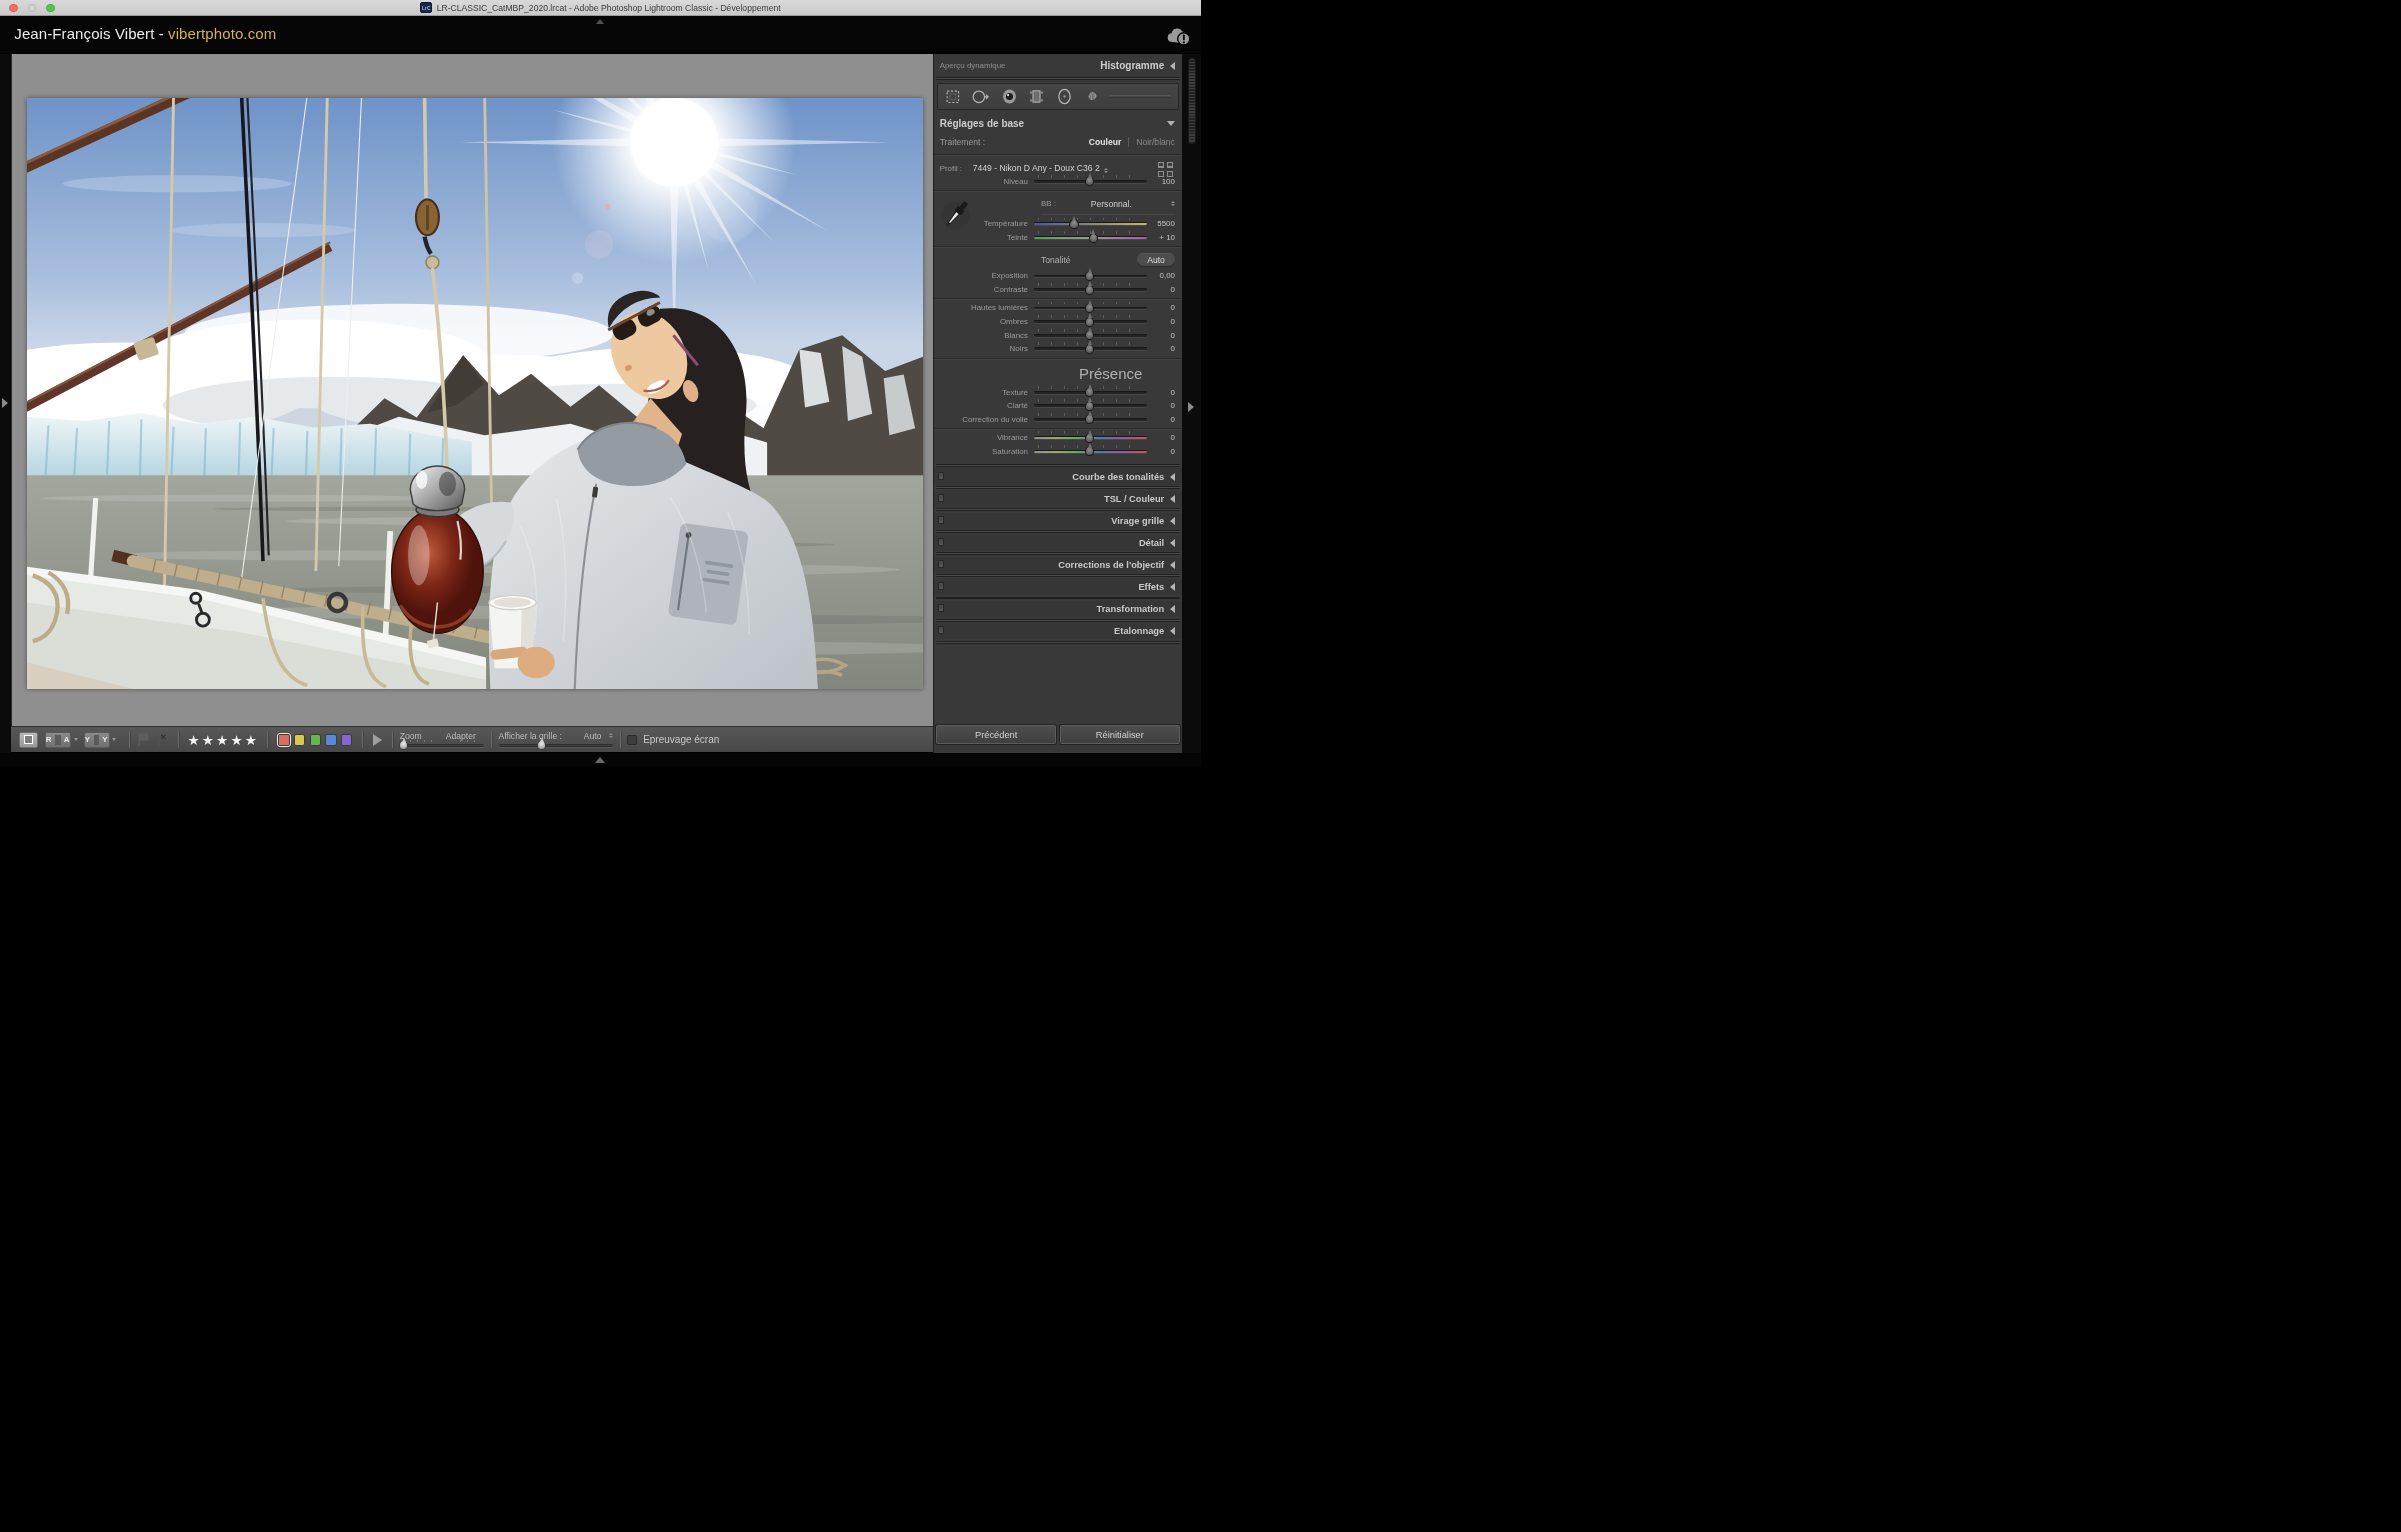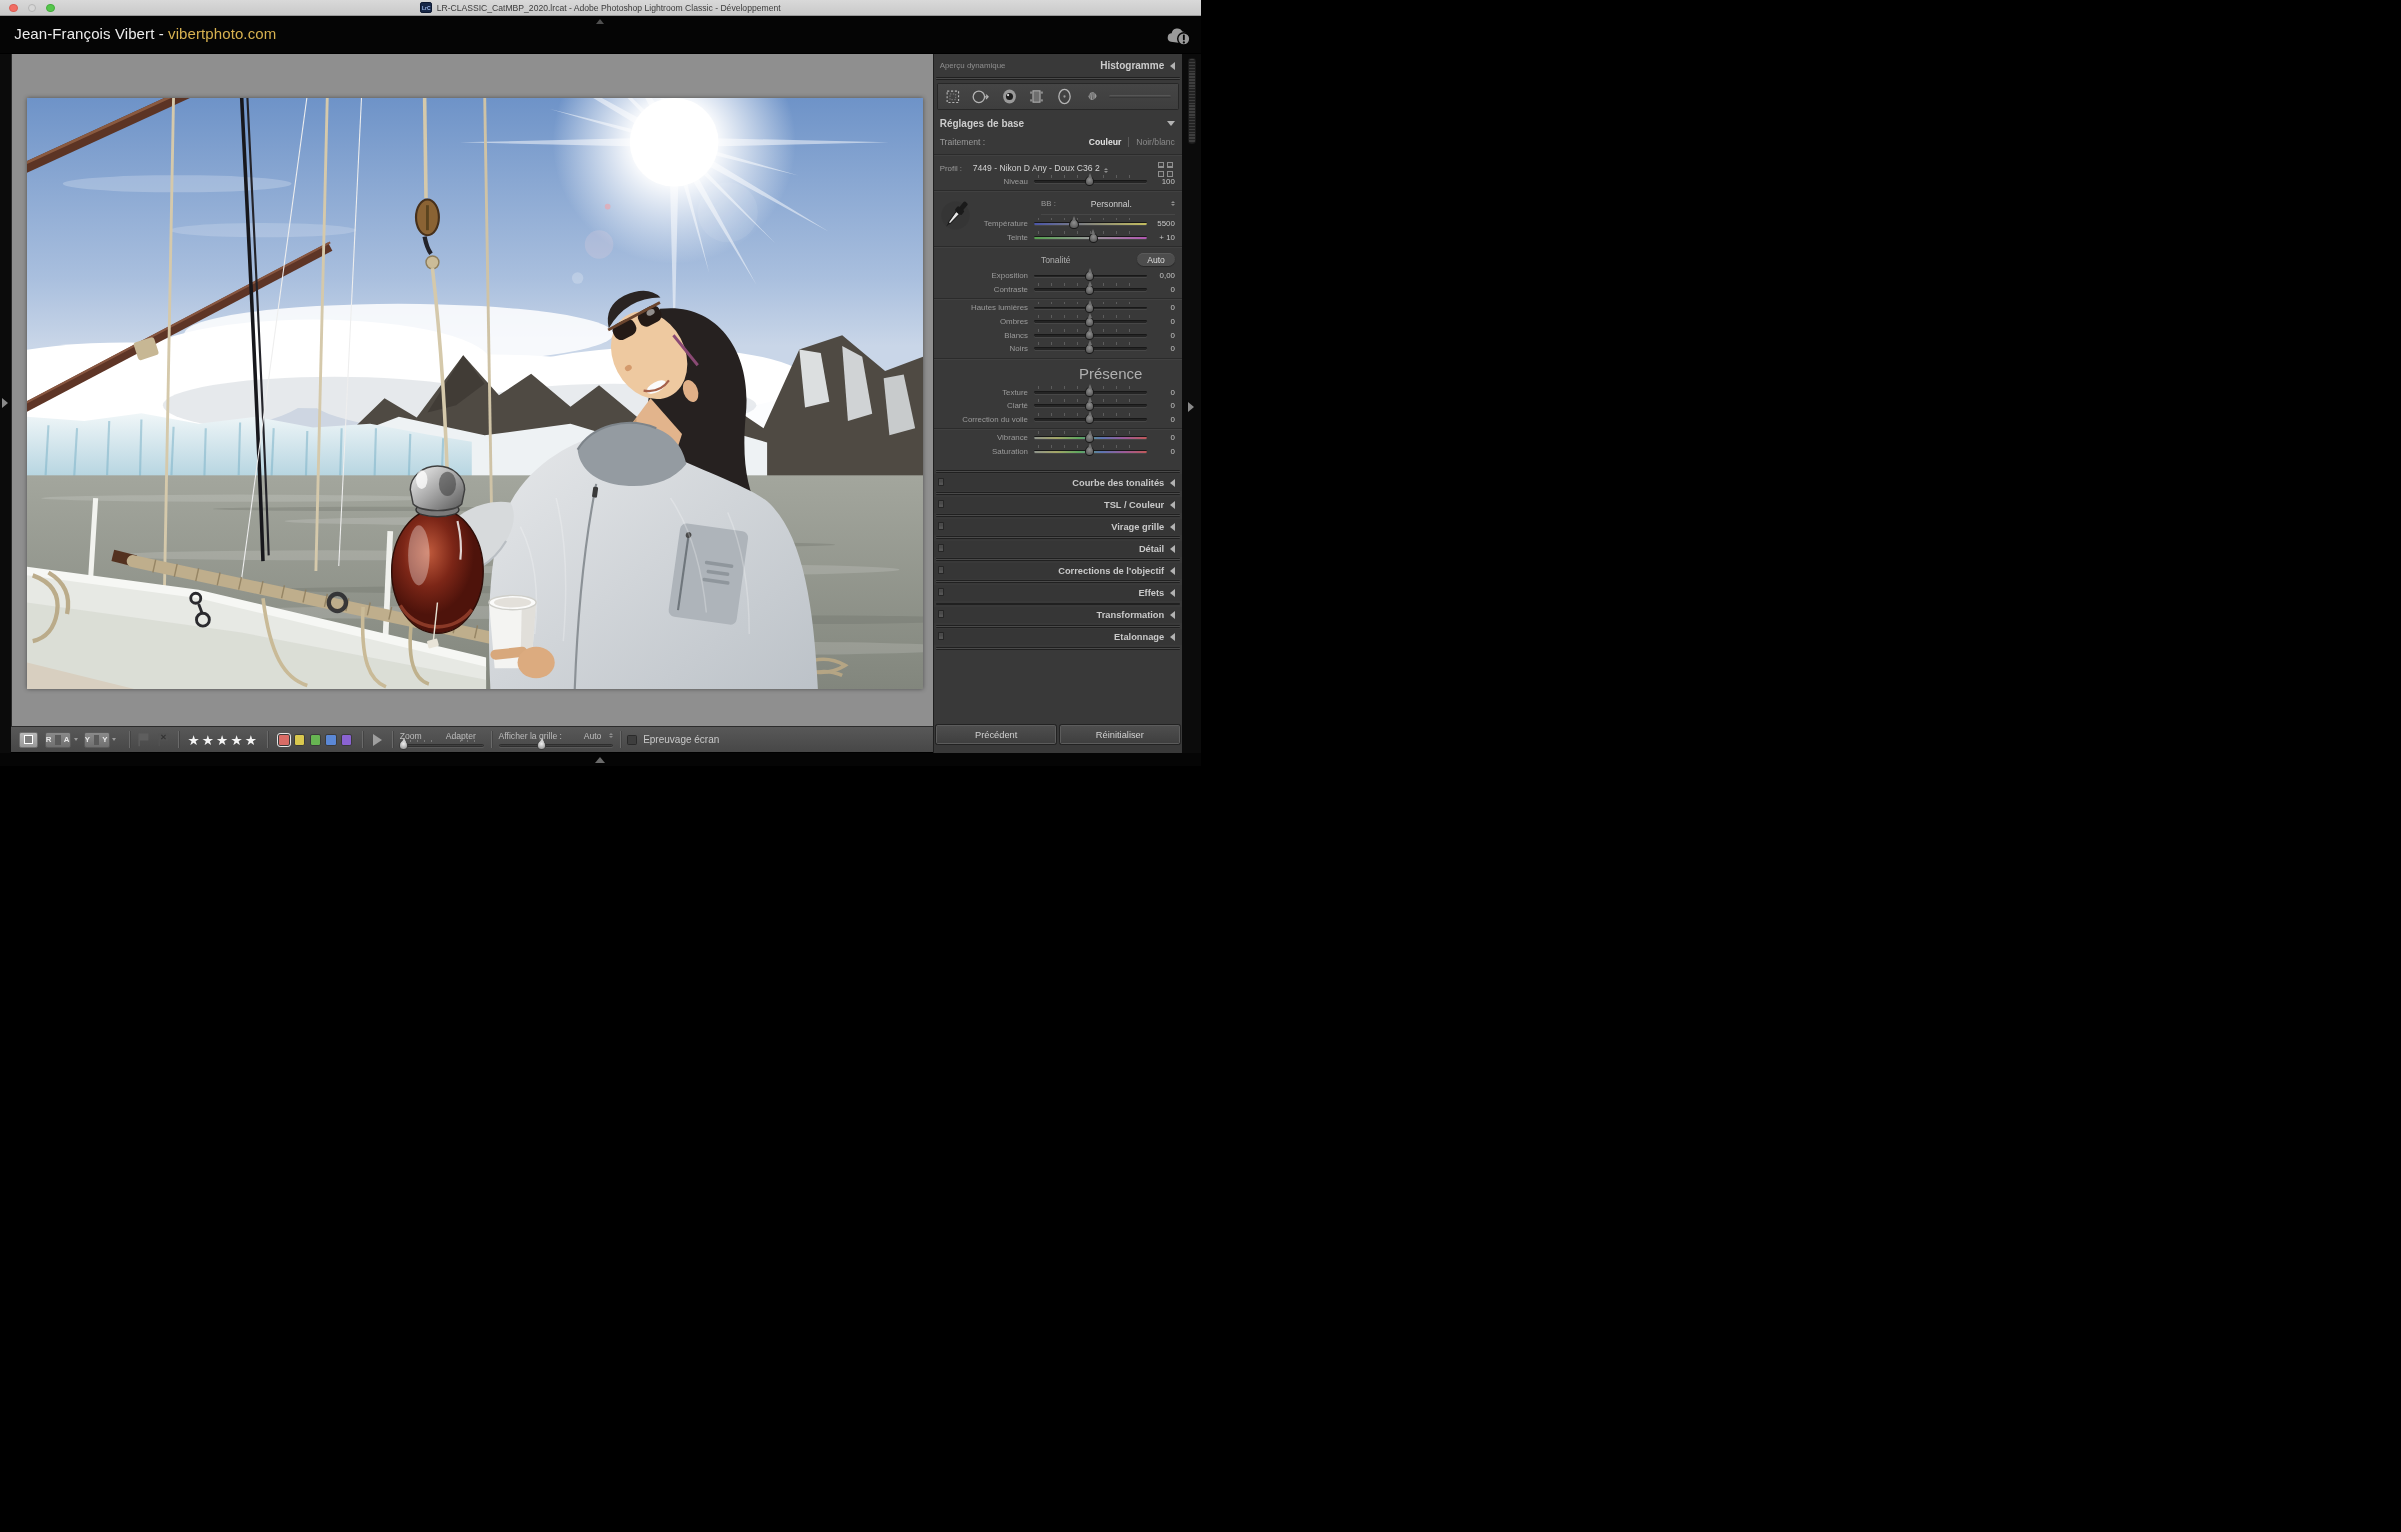--- a/index.html
+++ b/index.html
@@ -146,21 +146,21 @@
   .wb-label { color:#9b9b9b; }
   .wb-value { flex:1; text-align:center; color:#d0d0d0; font-size:8.6px; }
   .wb-line { height:0.7px; background:#474747; margin:3.6px 7.1px 2.9px 107px; }
 
   .tone-row { display:flex; align-items:center; padding:4.3px 7.1px 2.9px 107px; }
   .tone-label { color:#b0b0b0; font-size:8.6px; }
   .auto-btn { margin-left:auto; padding:1.4px 10px; background:#4d4d4d; border-radius:7.1px; color:#dedede;
     font-size:8.6px; box-shadow:inset 0 0.7px 0 #5f5f5f, 0 0.7px 0.7px rgba(0,0,0,.4); cursor:default; }
   .presence-label { padding:5px 0 2.9px 107px; color:#b0b0b0; font-size:15px;margin-left:38px; }
 
-  .collapsed-list { margin-top:12px; }
+  .collapsed-list { margin-top:6px; }
   .cpanel { position:relative; height:16.4px; display:flex; align-items:center; justify-content:flex-end;
     gap:5.7px; padding:0 7.1px; background:#363636; }
   .cpanel .toggle { position:absolute; left:3.6px; top:3.6px; width:6.4px; height:7.9px; background:#555;
     border:0.7px solid #262626; border-radius:0.7px; box-shadow:inset 0 3.6px 0 #4a4a4a; }
   .cpanel-title { font-size:9.3px; font-weight:bold; color:#c9c9c9; }
   .panel-bottom { position:absolute; left:0; bottom:8.6px; width:100%; display:flex; gap:3.6px; padding:0 2.1px; }
   .pbtn { flex:1; height:19.3px; background:linear-gradient(#4e4e4e,#3f3f3f); border:0.7px solid #5c5c5c;
     outline:0.7px solid #222; color:#d2d2d2; font-size:9.3px; font-family:"Liberation Sans",sans-serif;
     border-radius:1.4px; cursor:default; }
 </style>

